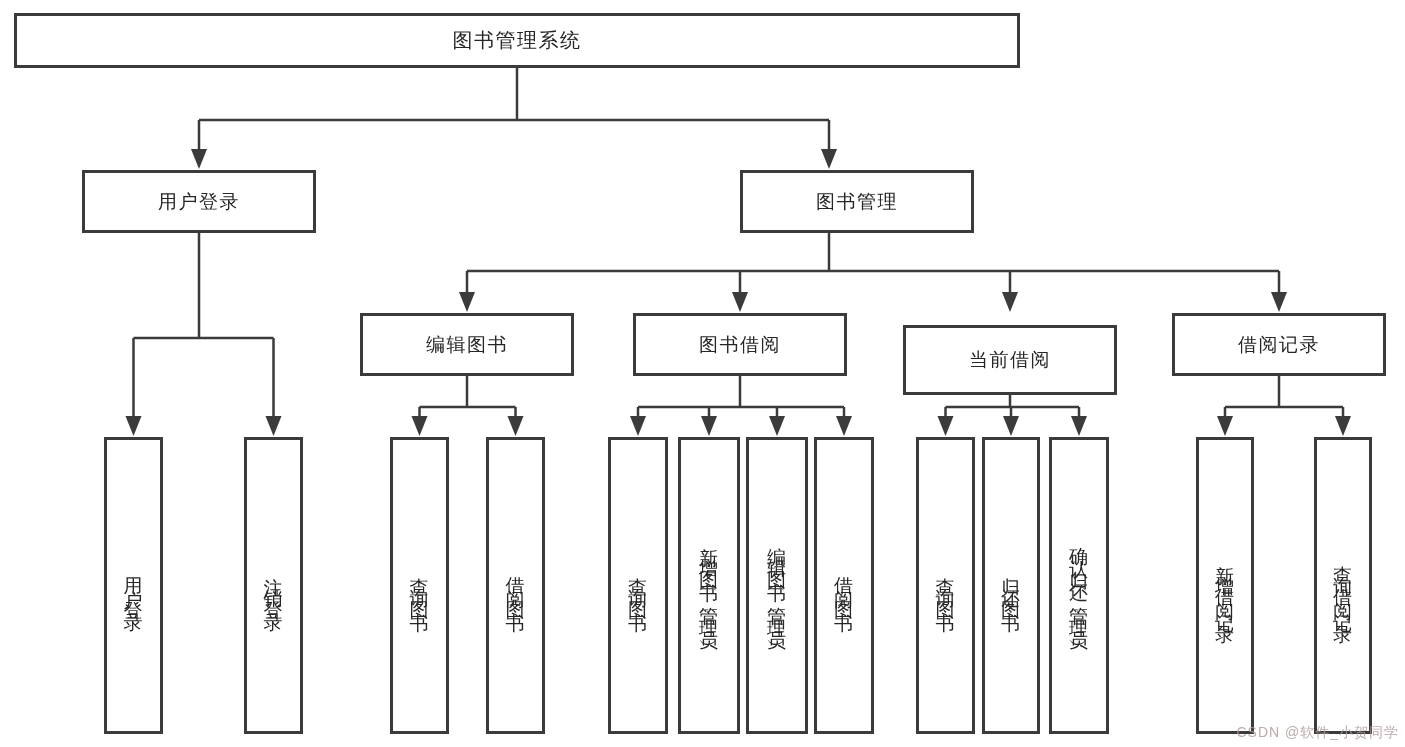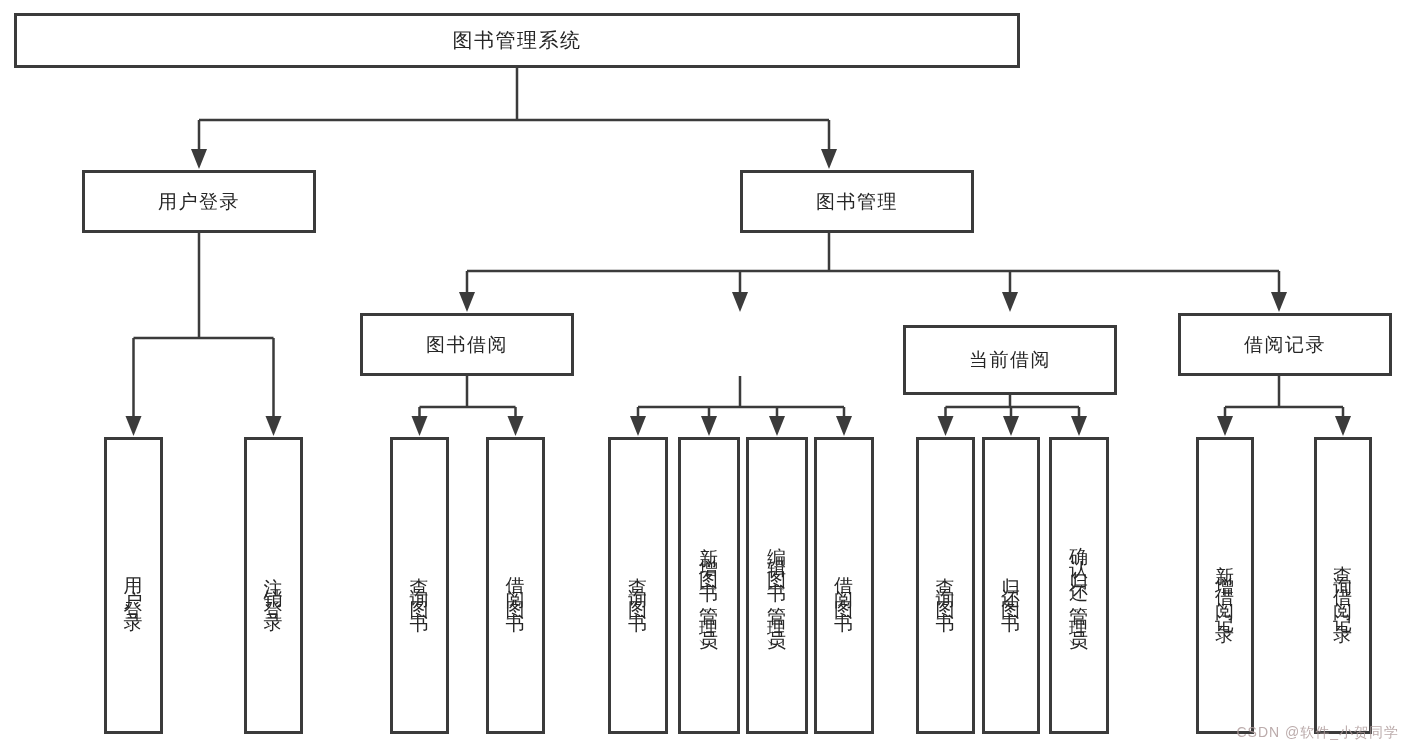--- a/index.html
+++ b/index.html
@@ -80,23 +80,24 @@
       <path d="M1217 416 h16 L1225 436 Z"></path>
       <path d="M1335 416 h16 L1343 436 Z"></path>
     </g>
   </svg>
 
   <div class="box root-box" style="left:14px;top:13px;width:1006px;height:55px;">图书管理系统</div>
 
   <div class="box" style="left:82px;top:170px;width:234px;height:63px;">用户登录</div>
   <div class="box" style="left:712px;top:170px;width:234px;height:63px;margin-left:28px;">图书管理</div>
 
-  <div class="box" style="left:360px;top:313px;width:214px;height:63px;">图书借阅</div>
+  <div class="box" style="left:360px;top:313px;width:214px;height:63px;">编辑图书</div>
+  <div class="box" style="left:633px;top:313px;width:214px;height:63px;">图书借阅</div>
   <div class="box" style="left:903px;top:313px;width:214px;height:70px;margin-top:12px;">当前借阅</div>
-  <div class="box" style="left:1172px;top:313px;width:214px;height:63px;margin-left:6px;">借阅记录</div>
+  <div class="box" style="left:1172px;top:313px;width:214px;height:63px;">借阅记录</div>
 
   <div class="box vbox" style="left:104px;top:437px;width:59px;height:297px;">
     <span class="vtext">用户登录</span>
   </div>
   <div class="box vbox" style="left:244px;top:437px;width:59px;height:297px;">
     <span class="vtext">注销登录</span>
   </div>
 
   <div class="box vbox" style="left:390px;top:437px;width:59px;height:297px;">
     <span class="vtext">查询图书</span>

